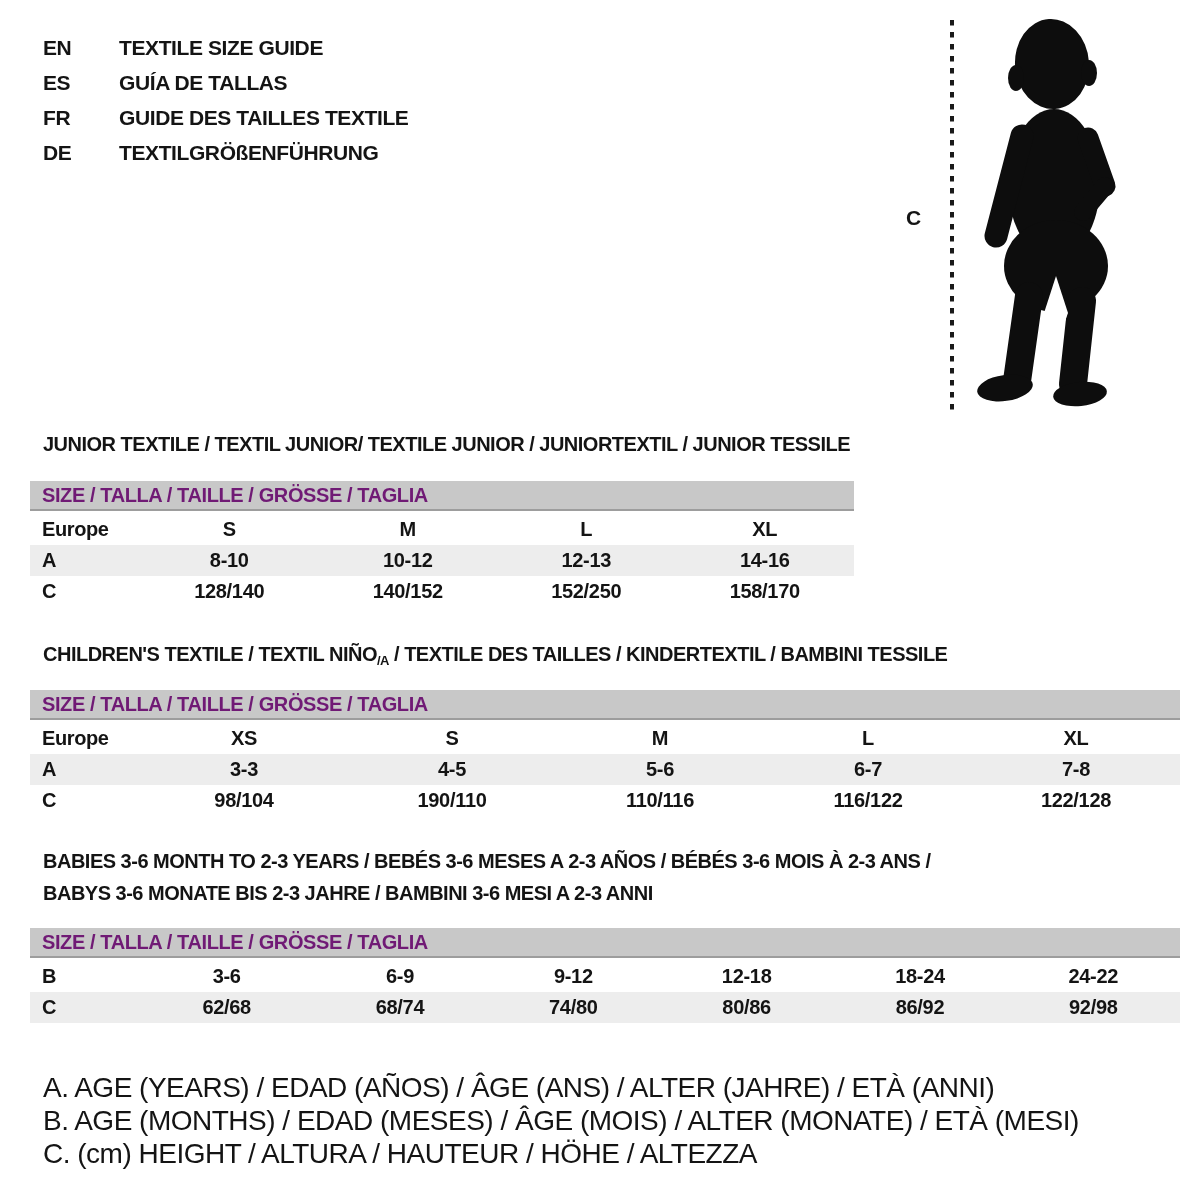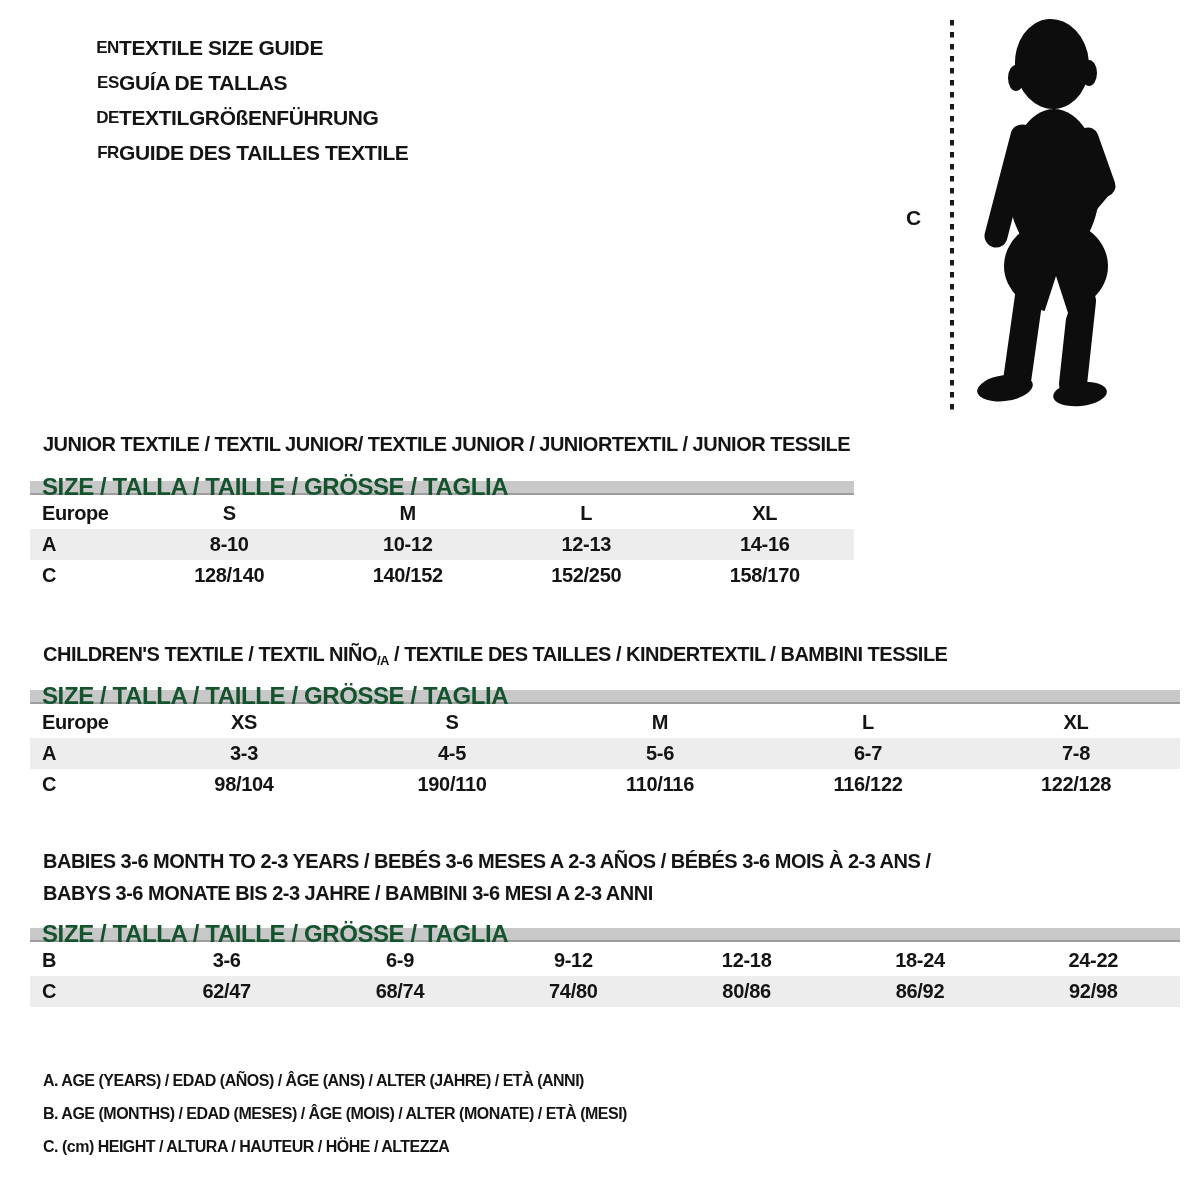--- a/index.html
+++ b/index.html
@@ -7,67 +7,67 @@
   body{
     width:1200px;height:1200px;position:relative;background:#ffffff;
     font-family:"Liberation Sans","DejaVu Sans",sans-serif;
     color:#141414;overflow:hidden;
   }
   .abs{position:absolute;}
 
   
   .lang-list{left:43px;top:30px;}
   .lang-row{display:flex;height:35px;align-items:center;}
-  .lang-code{width:76px;font-size:17px;font-weight:700;letter-spacing:-0.4px;text-align:right;}
+  .lang-code{width:76px;font-size:21px;font-weight:700;letter-spacing:-0.4px;}
   .lang-label{font-size:21px;font-weight:700;letter-spacing:-0.4px;white-space:nowrap;}
 
   
   .figure-svg{left:944px;top:14px;}
   .c-label{left:906px;top:206px;font-size:21px;font-weight:700;}
 
   
   .section-title{font-size:20px;font-weight:700;letter-spacing:-0.5px;white-space:nowrap;}
   .title-sub{font-size:13px;vertical-align:-4px;font-weight:700;}
 
   
   .size-table{left:30px;}
   .size-bar{
-    height:14px;background:#c8c8c8;border-bottom:2px solid #9d9d9d;
+    height:30px;background:#c8c8c8;border-bottom:2px solid #9d9d9d;
     display:flex;align-items:center;padding-left:12px;box-sizing:border-box;
-    font-size:24px;font-weight:700;letter-spacing:-0.4px;color:#14532d;
+    font-size:20px;font-weight:700;letter-spacing:-0.4px;color:#701a75;
   }
   .t-rows{margin-top:3px;}
   .t-row{display:flex;height:31px;align-items:center;}
   .t-row.alt{background:#ededed;}
   .t-label{width:110px;padding-left:12px;box-sizing:border-box;
     font-size:20px;font-weight:700;letter-spacing:-0.4px;}
   .t-cell{flex:1;text-align:center;font-size:20px;font-weight:700;letter-spacing:-0.3px;}
 
   
-  .legend-line{left:43px;font-size:16px;font-weight:700;letter-spacing:-0.5px;white-space:nowrap;}
+  .legend-line{left:43px;font-size:28px;font-weight:400;letter-spacing:-0.5px;white-space:nowrap;}
 </style>
 </head>
 <body>
 
 <div class="abs lang-list">
   <div class="lang-row">
     <span class="lang-code">EN</span>
     <span class="lang-label">TEXTILE SIZE GUIDE</span>
   </div>
   <div class="lang-row">
     <span class="lang-code">ES</span>
     <span class="lang-label">GUÍA DE TALLAS</span>
   </div>
   <div class="lang-row">
+    <span class="lang-code">FR</span>
+    <span class="lang-label">GUIDE DES TAILLES TEXTILE</span>
+  </div>
+  <div class="lang-row">
     <span class="lang-code">DE</span>
     <span class="lang-label">TEXTILGRÖßENFÜHRUNG</span>
-  </div>
-  <div class="lang-row">
-    <span class="lang-code">FR</span>
-    <span class="lang-label">GUIDE DES TAILLES TEXTILE</span>
   </div>
 </div>
 
 <div class="abs c-label">C</div>
 <svg class="abs figure-svg" width="196" height="400" viewBox="0 0 196 400">
   <g fill="#0d0d0d" stroke="none">
 
     <line x1="8" y1="6" x2="8" y2="398" stroke="#1a1a1a" stroke-width="4" stroke-dasharray="5.5 6.5"></line>
 
     <ellipse cx="108" cy="50" rx="37" ry="45" transform="rotate(-4 108 50)"></ellipse>
@@ -165,21 +165,21 @@
       <span class="t-label">B</span>
       <span class="t-cell">3-6</span>
       <span class="t-cell">6-9</span>
       <span class="t-cell">9-12</span>
       <span class="t-cell">12-18</span>
       <span class="t-cell">18-24</span>
       <span class="t-cell">24-22</span>
     </div>
     <div class="t-row alt">
       <span class="t-label">C</span>
-      <span class="t-cell">62/47</span>
+      <span class="t-cell">62/68</span>
       <span class="t-cell">68/74</span>
       <span class="t-cell">74/80</span>
       <span class="t-cell">80/86</span>
       <span class="t-cell">86/92</span>
       <span class="t-cell">92/98</span>
     </div>
   </div>
 </div>
 
 <div class="abs legend-line" style="top:1072px;">A. AGE (YEARS) / EDAD (AÑOS) / ÂGE (ANS) / ALTER (JAHRE) / ETÀ (ANNI)</div>

